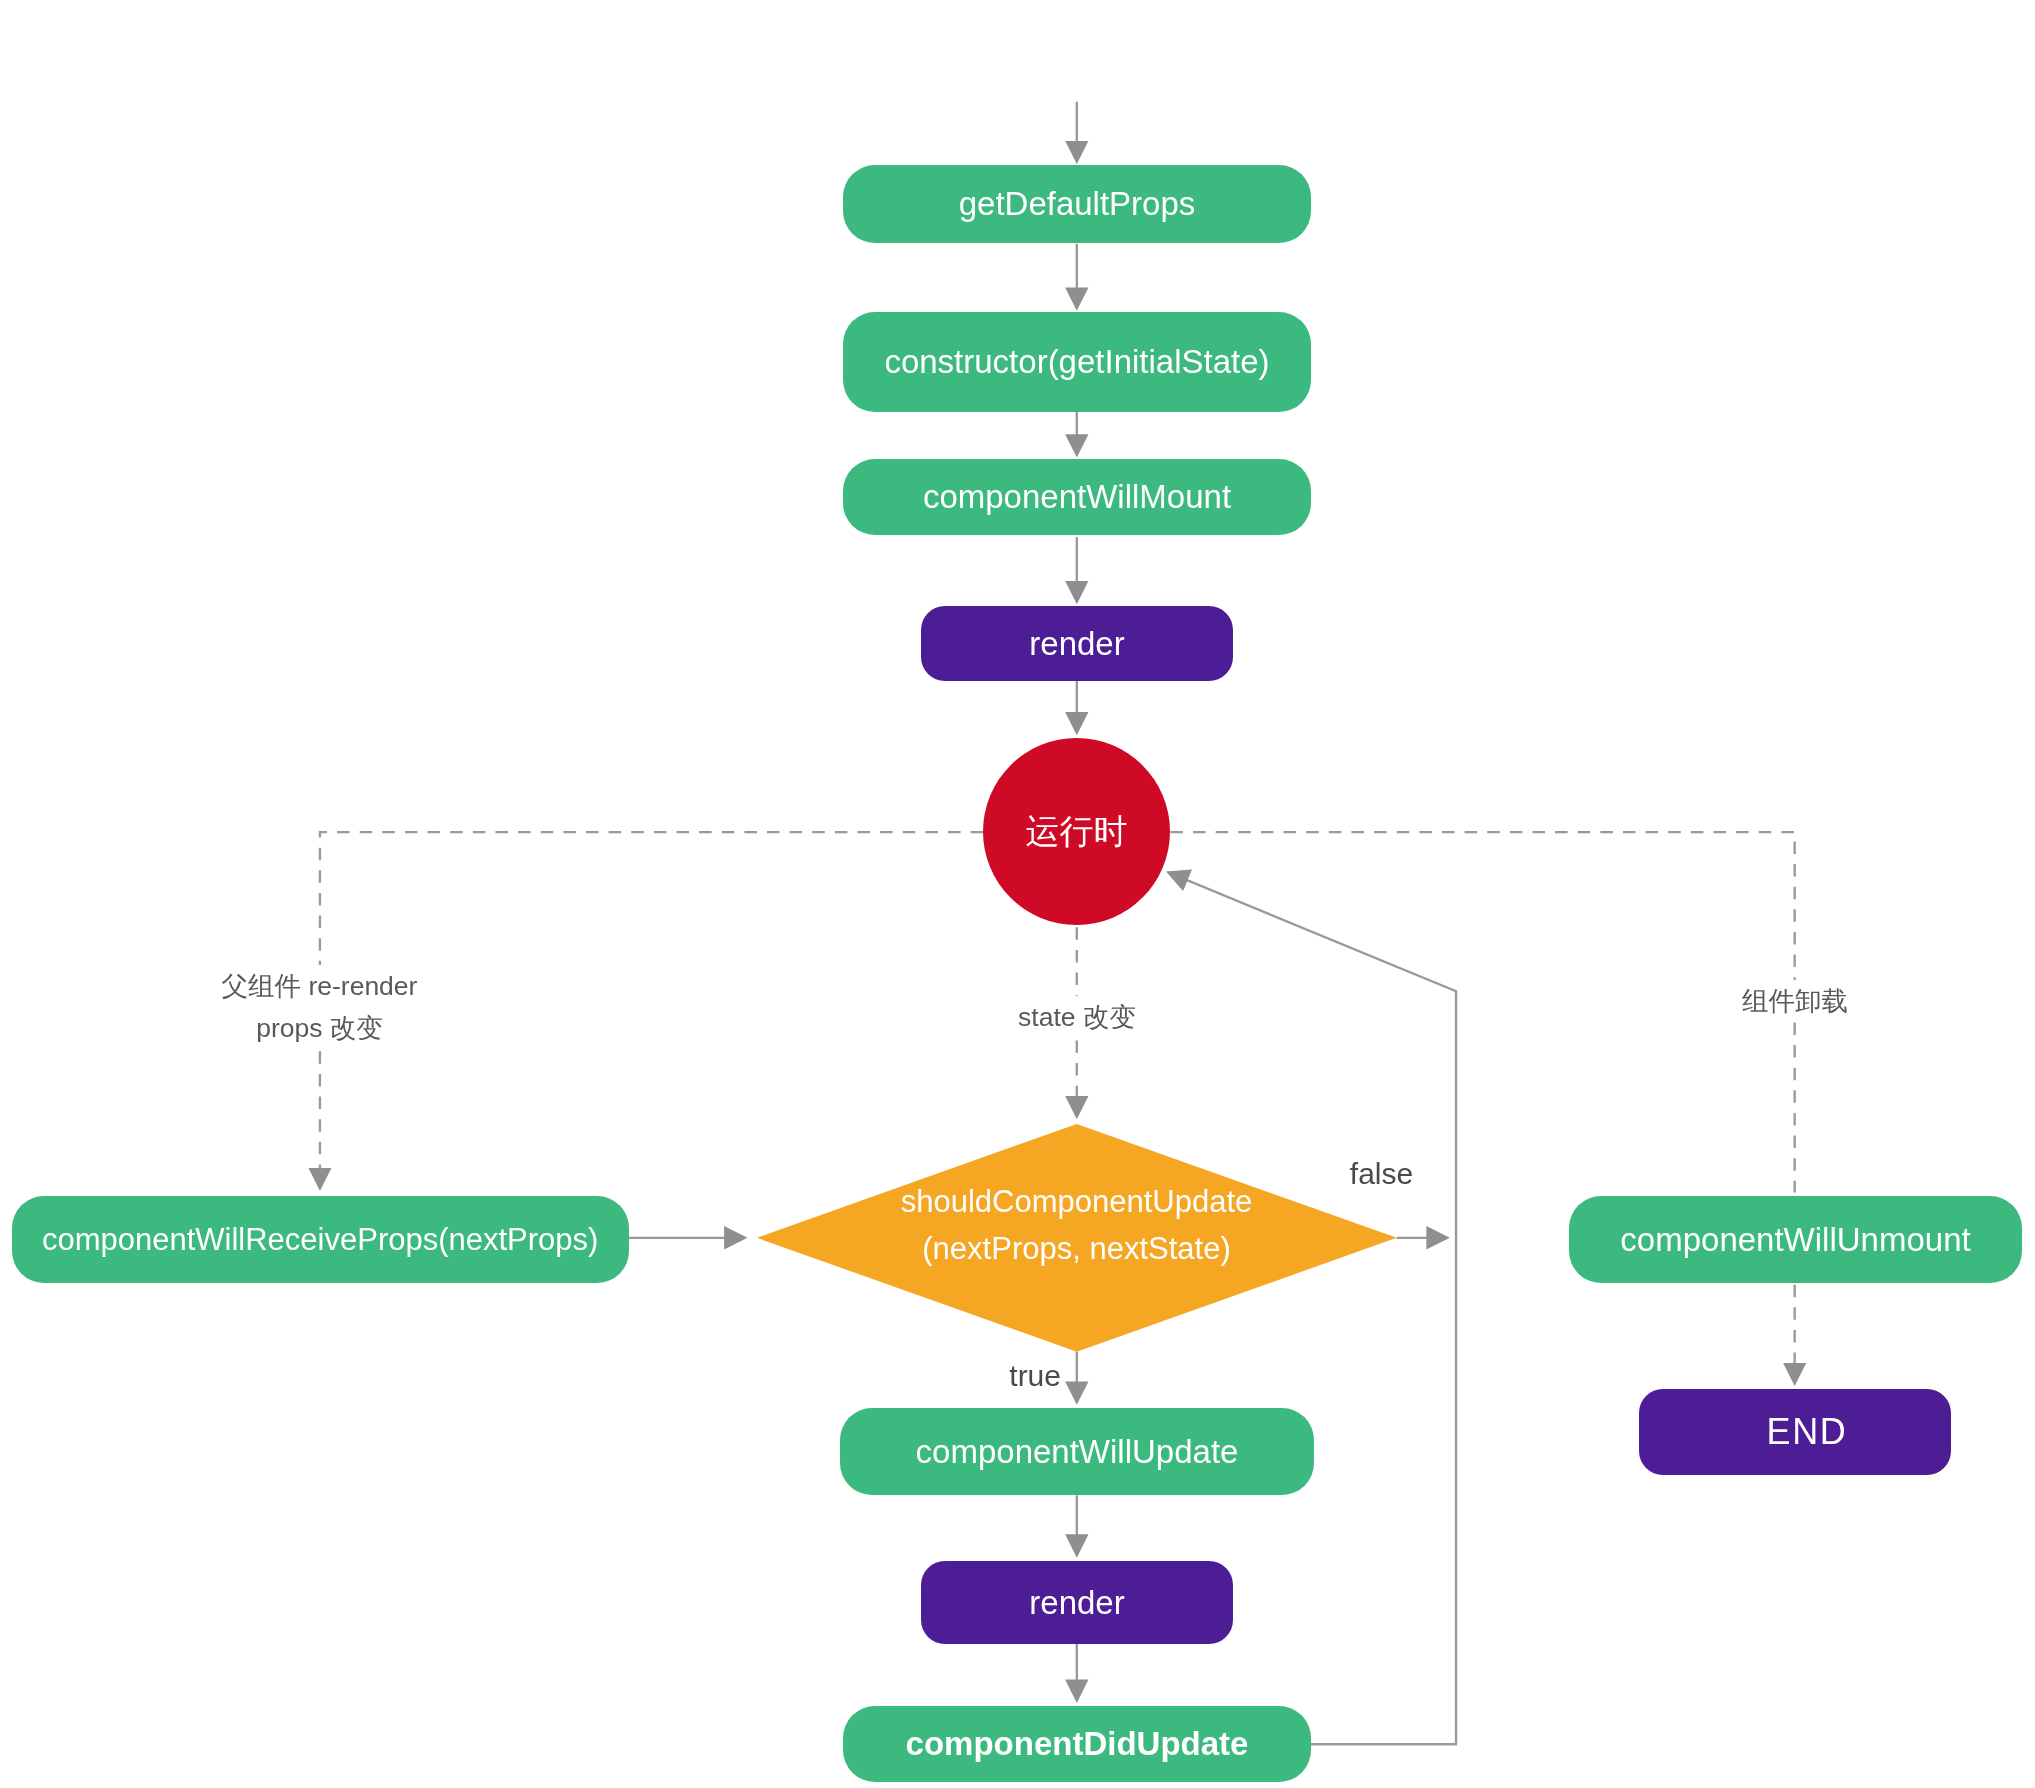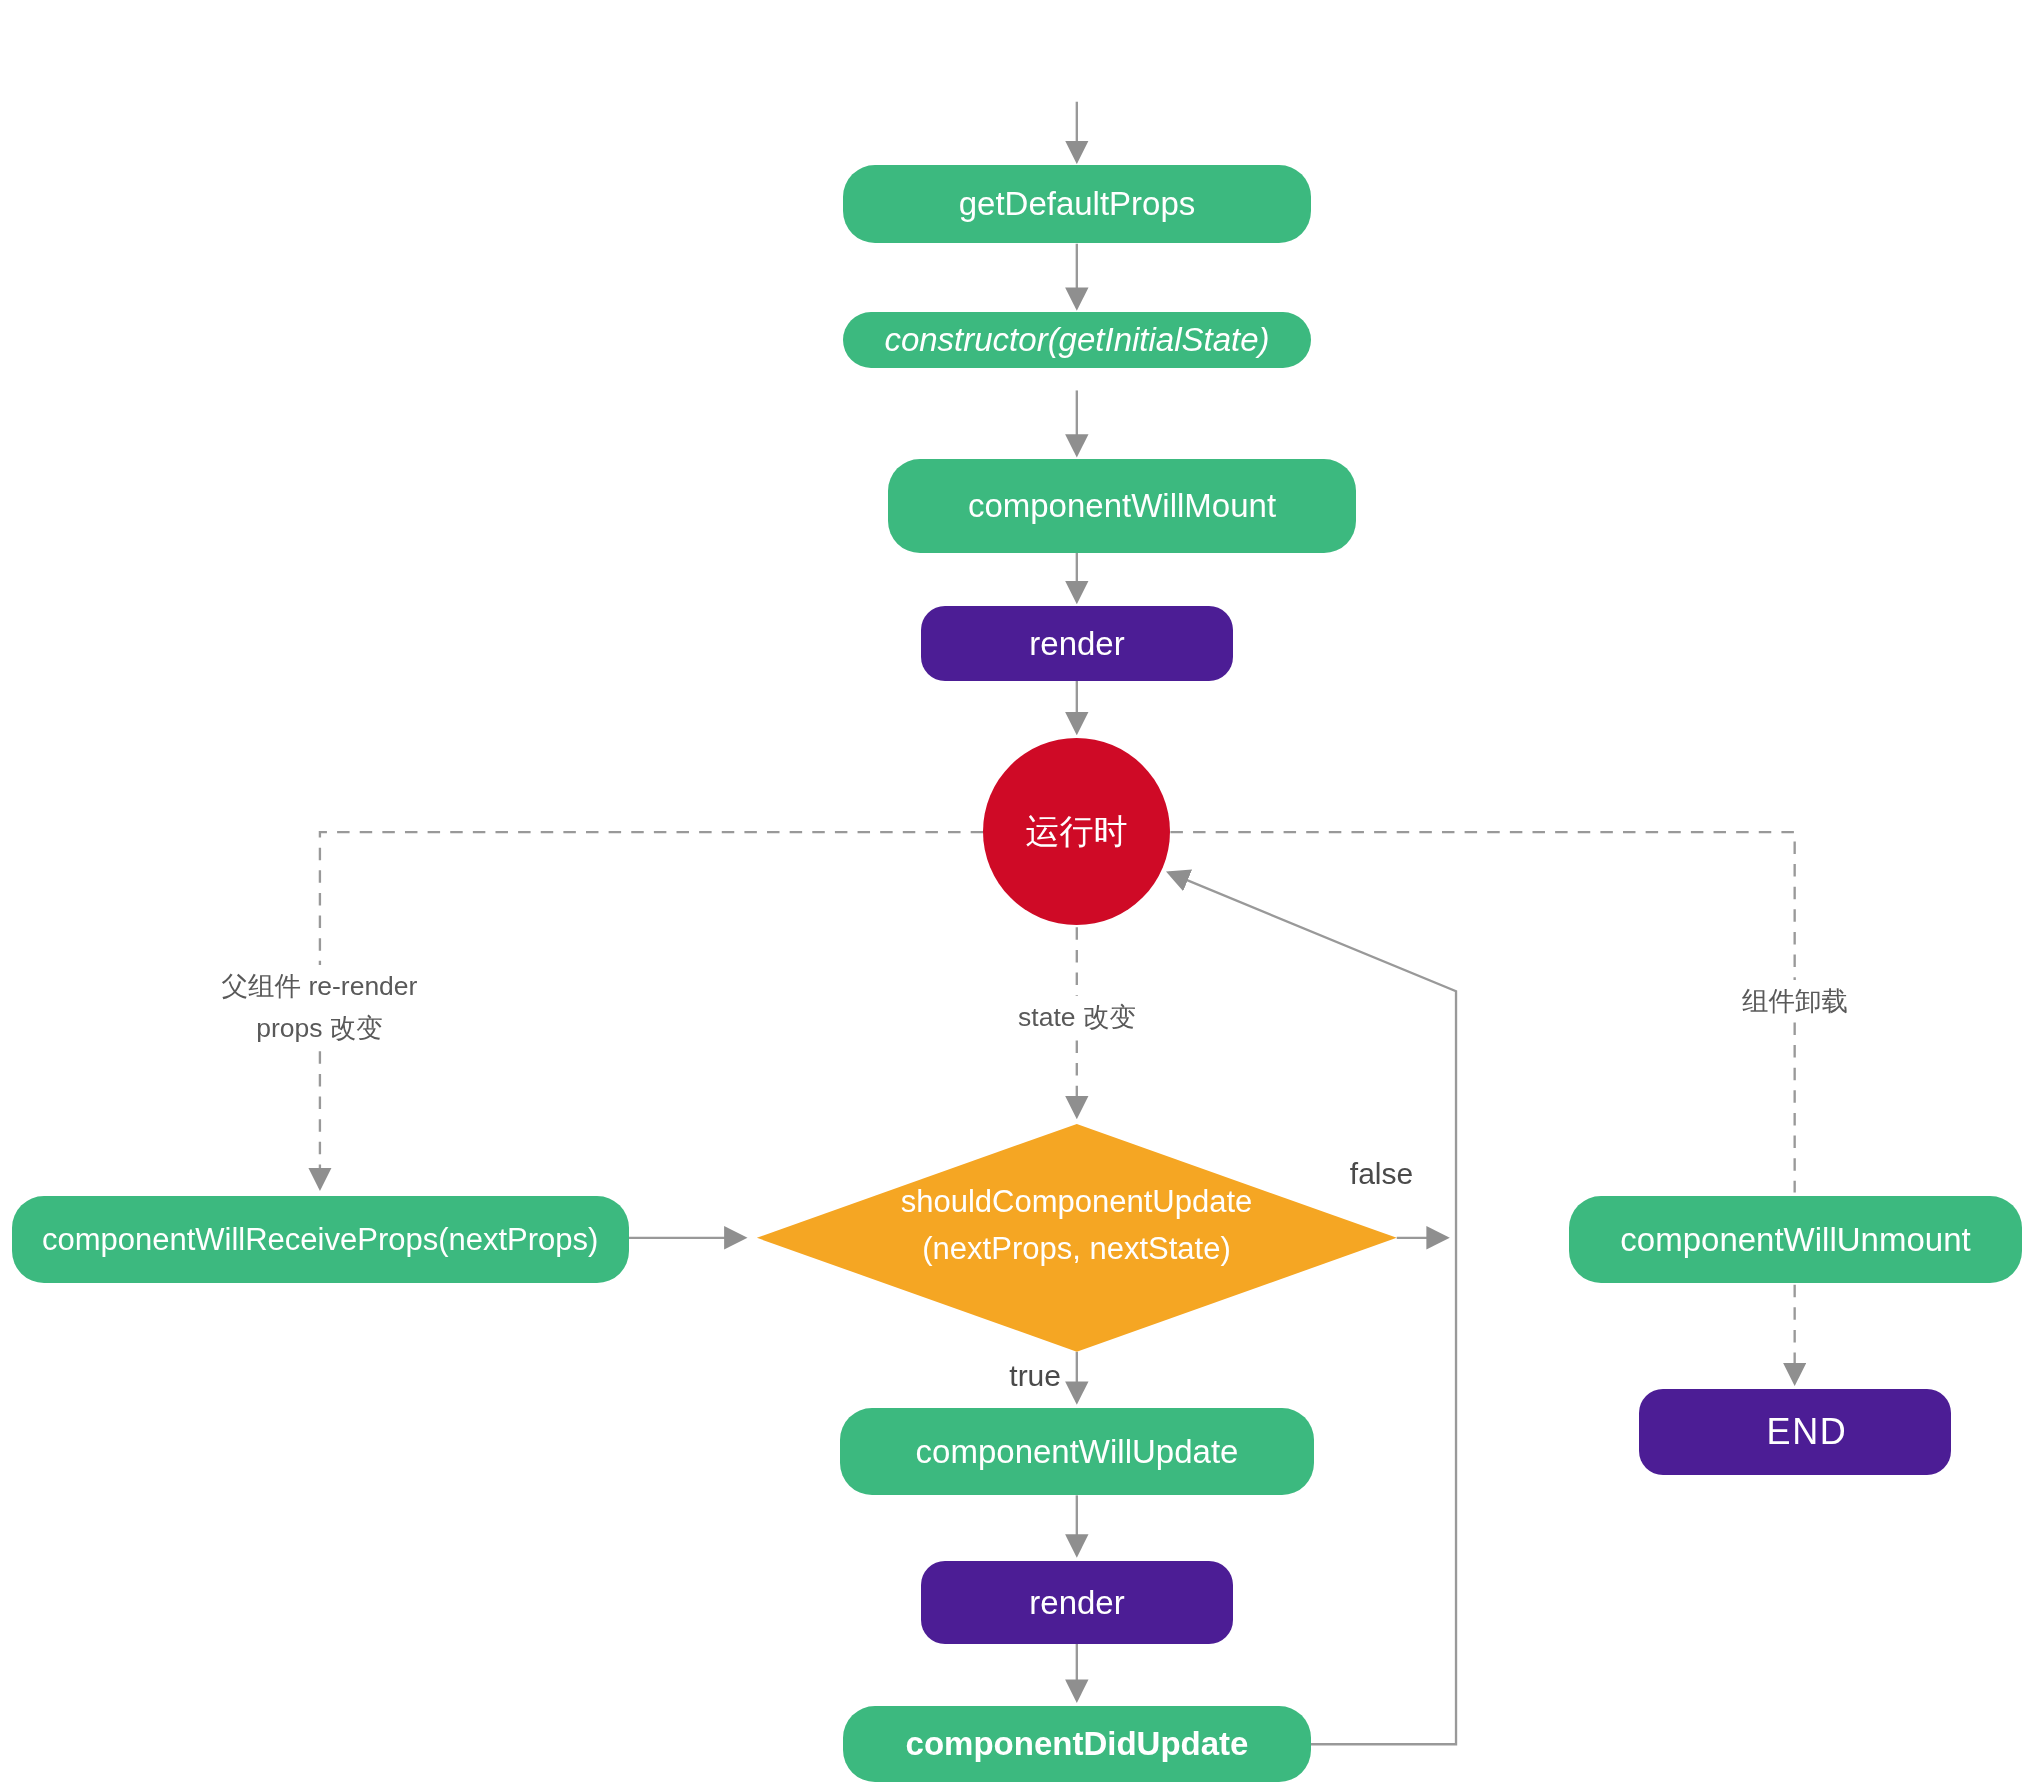--- a/index.html
+++ b/index.html
@@ -76,25 +76,25 @@
     <path d="M1680 2235 H1866 V1270 L1498 1118" stroke="#999999" stroke-width="3" fill="none" marker-end="url(#ah)"></path>
 
     <polygon points="1380,1440 1790,1586 1380,1732 970,1586" fill="#f5a623"></polygon>
   </svg>
 
 
   <div class="node green" style="left:843px;top:165px;width:468px;height:78px;">
     <span>getDefaultProps</span>
   </div>
 
-  <div class="node green" style="left:843px;top:312px;width:468px;height:56px;font-style:italic;">
+  <div class="node green" style="left:843px;top:312px;width:468px;height:100px;">
     <span>constructor(getInitialState)</span>
   </div>
 
-  <div class="node green" style="left:843px;top:459px;width:468px;height:94px;margin-left:45px;">
+  <div class="node green" style="left:843px;top:459px;width:468px;height:76px;">
     <span>componentWillMount</span>
   </div>
 
   <div class="node red" style="left:921px;top:606px;width:312px;height:75px;">
     <span>render</span>
   </div>
 
   <div class="node circle" style="left:983px;top:738px;width:187px;height:187px;">
     <span>运行时</span>
   </div>

